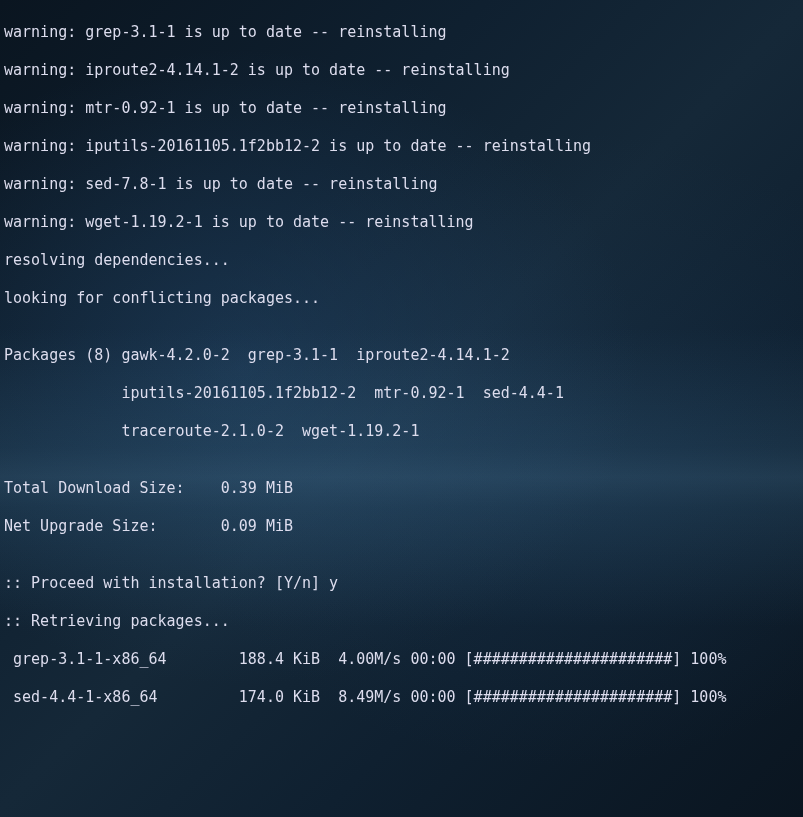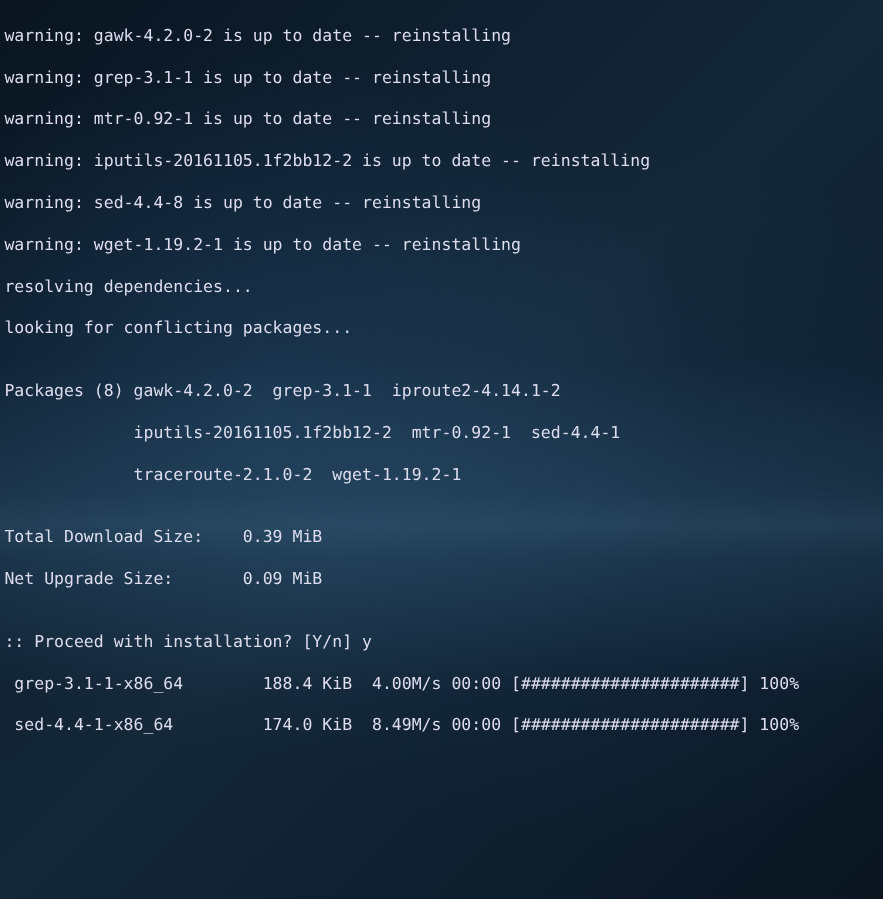--- a/index.html
+++ b/index.html
@@ -38,37 +38,38 @@
     }
     .prompt-user { color: #e8396a; font-weight: bold; }
     .prompt-path { color: #e8e87a; font-weight: bold; }
     .prompt-hash { color: #e8396a; font-weight: bold; }
     .line { display: block; }
   </style>
 </head>
 <body>
 
 <div class="term">
-<span class="line">warning: gawk-4.2.0-2 is up to date -- reinstalling</span>
 <span class="line">warning: grep-3.1-1 is up to date -- reinstalling</span>
+<span class="line">warning: iproute2-4.14.1-2 is up to date -- reinstalling</span>
 <span class="line">warning: mtr-0.92-1 is up to date -- reinstalling</span>
 <span class="line">warning: iputils-20161105.1f2bb12-2 is up to date -- reinstalling</span>
-<span class="line">warning: sed-4.4-8 is up to date -- reinstalling</span>
+<span class="line">warning: sed-7.8-1 is up to date -- reinstalling</span>
 <span class="line">warning: wget-1.19.2-1 is up to date -- reinstalling</span>
 <span class="line">resolving dependencies...</span>
 <span class="line">looking for conflicting packages...</span>
 <span class="line"></span>
 <span class="line">Packages (8) gawk-4.2.0-2  grep-3.1-1  iproute2-4.14.1-2</span>
 <span class="line">             iputils-20161105.1f2bb12-2  mtr-0.92-1  sed-4.4-1</span>
 <span class="line">             traceroute-2.1.0-2  wget-1.19.2-1</span>
 <span class="line"></span>
 <span class="line">Total Download Size:    0.39 MiB</span>
 <span class="line">Net Upgrade Size:       0.09 MiB</span>
 <span class="line"></span>
 <span class="line">:: Proceed with installation? [Y/n] y</span>
+<span class="line">:: Retrieving packages...</span>
 <span class="line"> grep-3.1-1-x86_64        188.4 KiB  4.00M/s 00:00 [######################] 100%</span>
 <span class="line"> sed-4.4-1-x86_64         174.0 KiB  8.49M/s 00:00 [######################] 100%</span>
 
 
 
 
 
 
 
 

